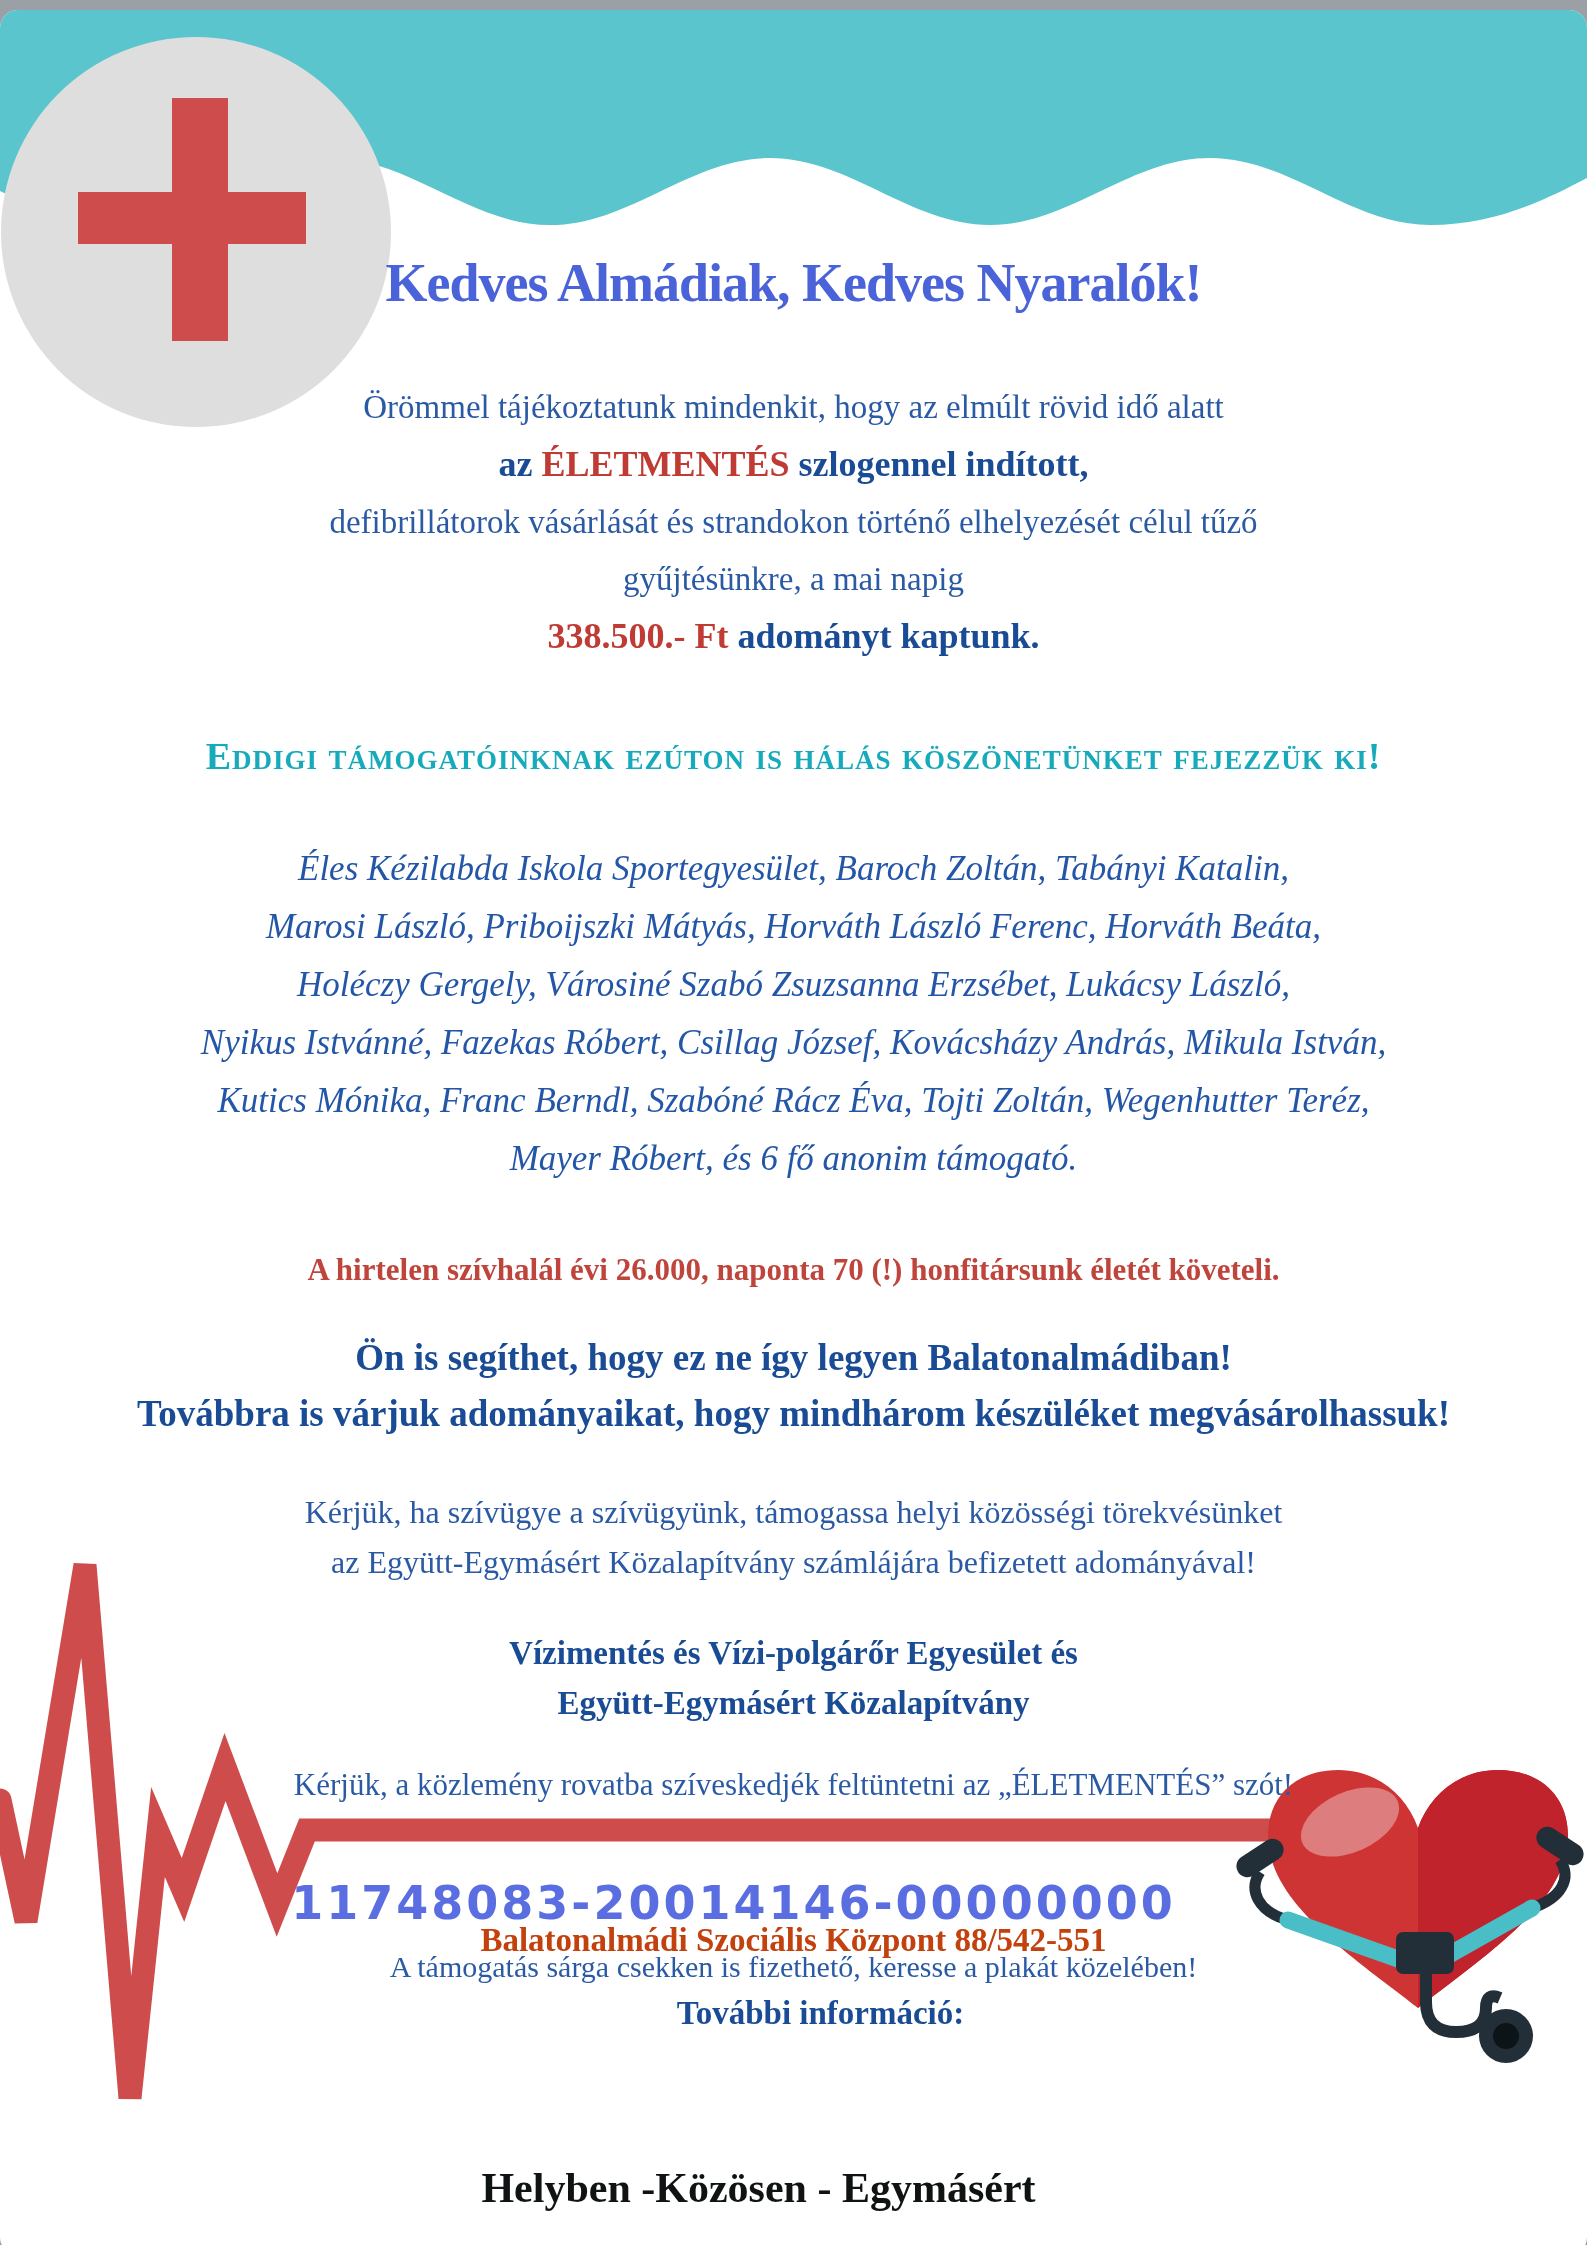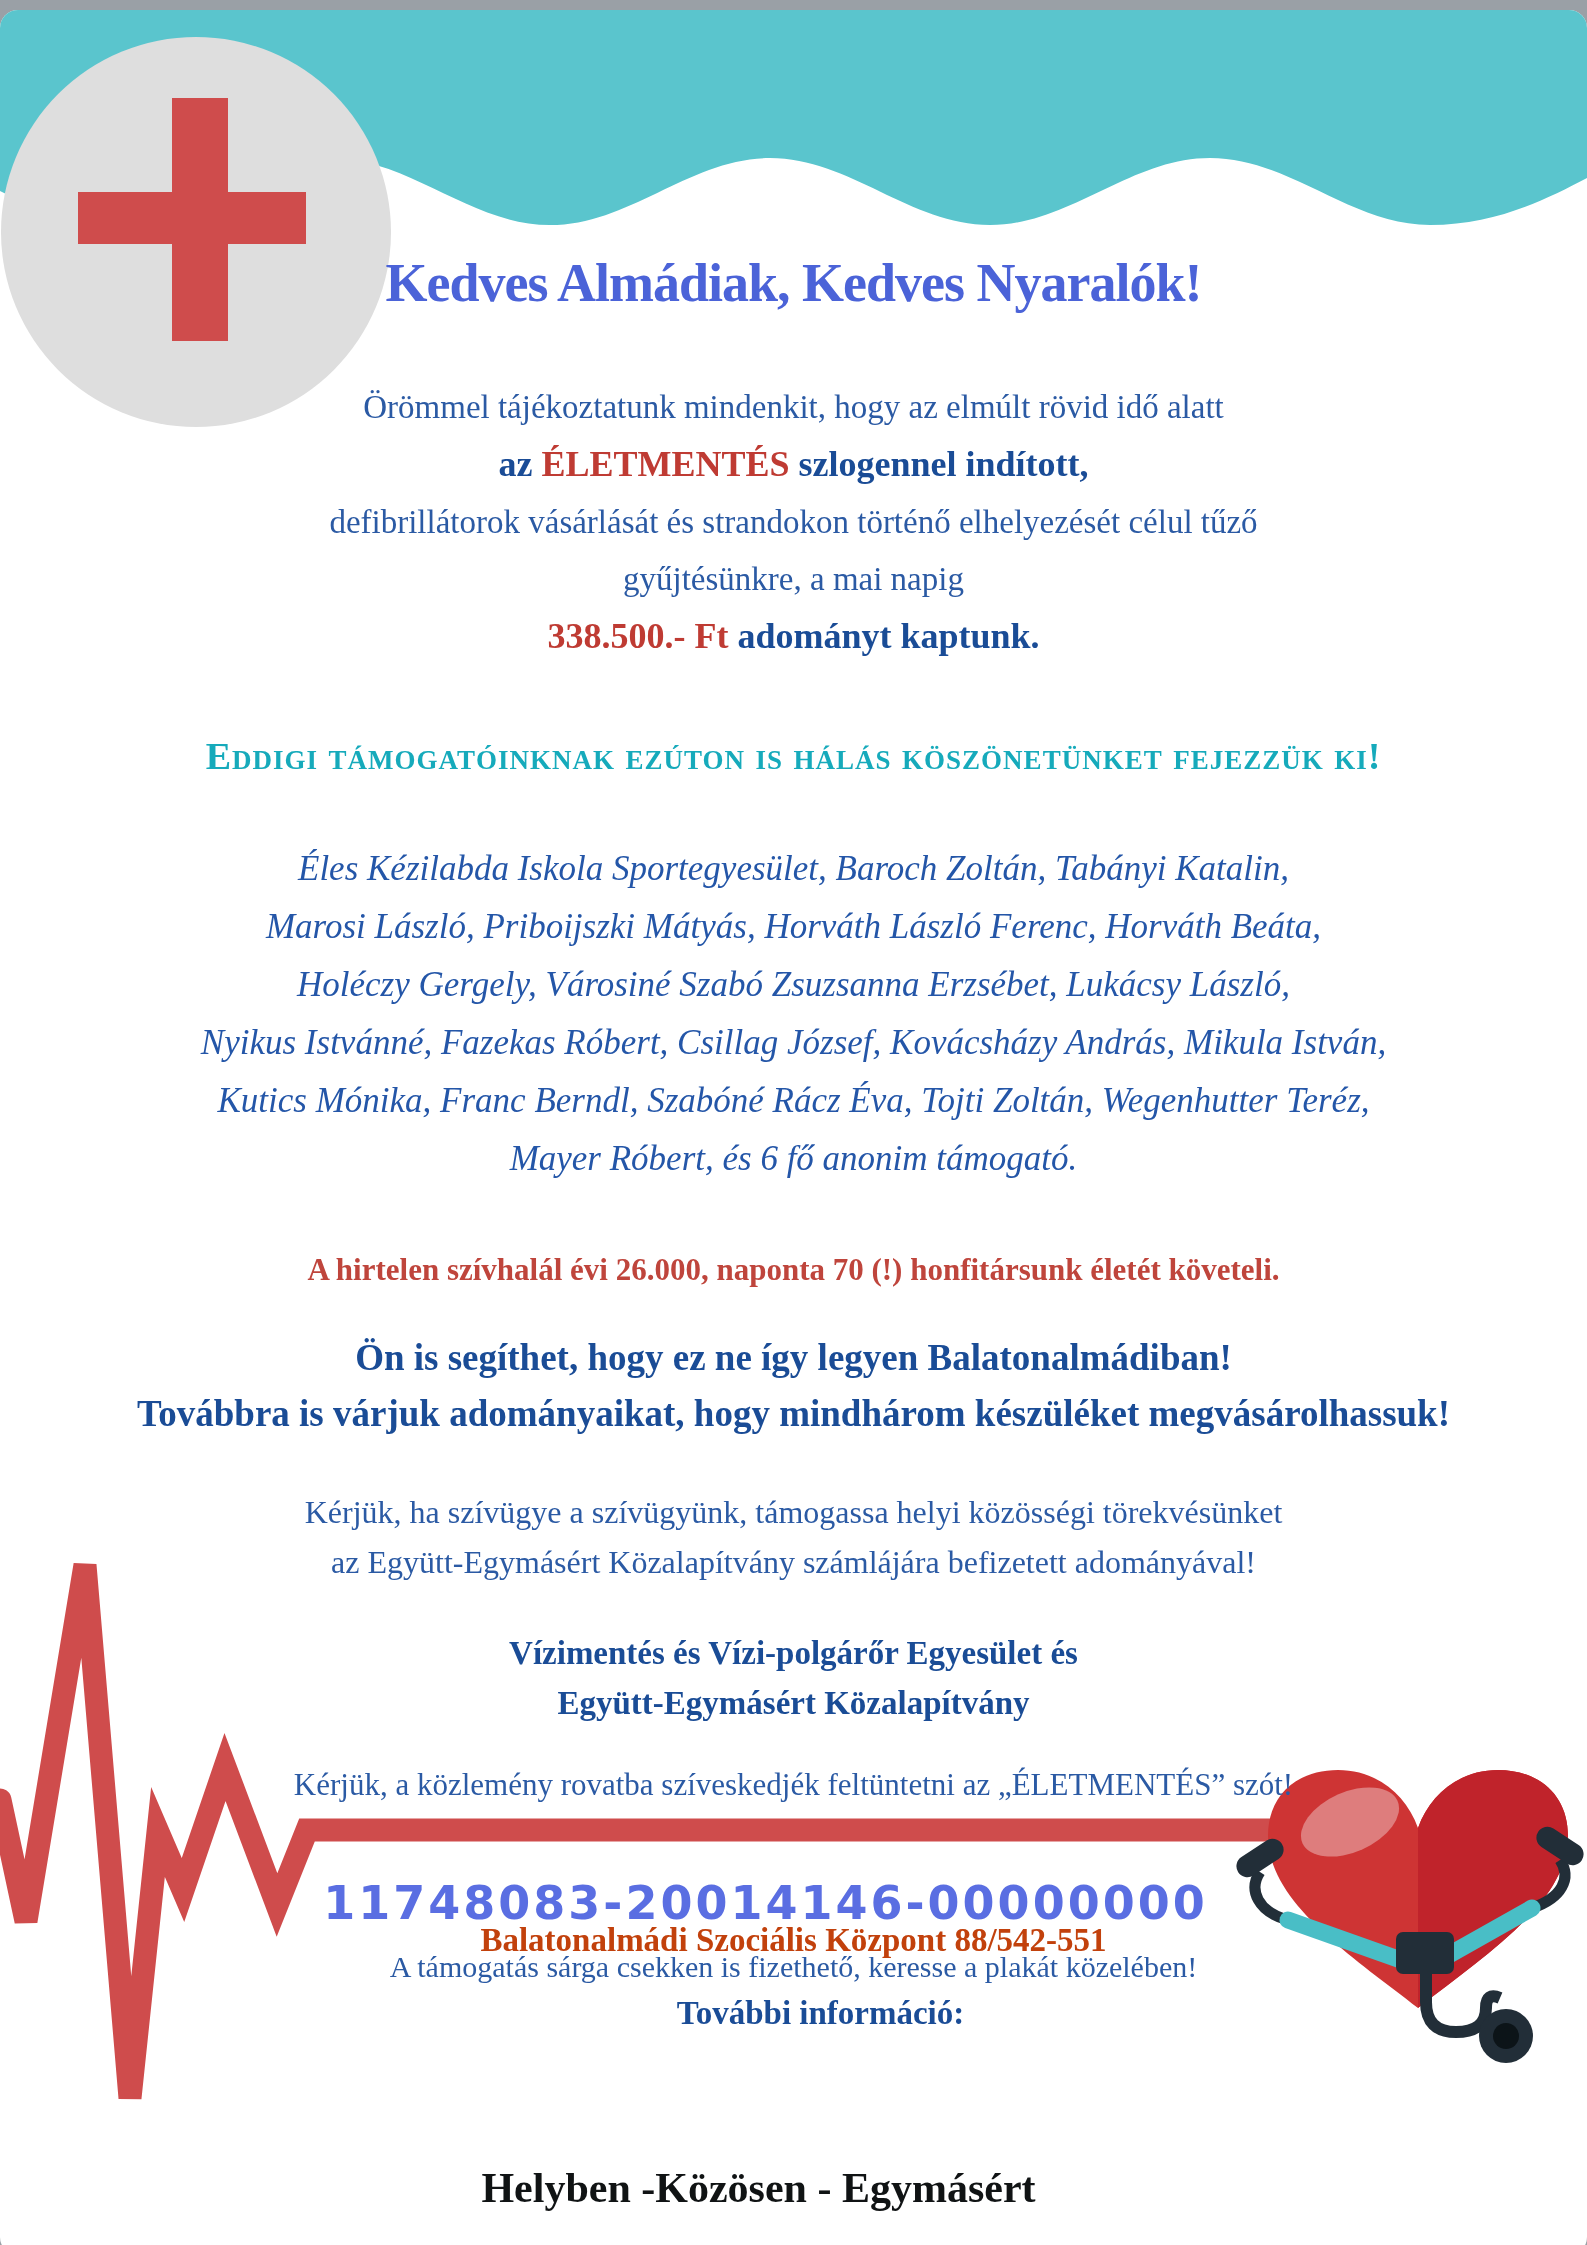--- a/index.html
+++ b/index.html
@@ -32,21 +32,21 @@
   .supporters{top:830px;font-size:35px;font-style:italic;color:#2456a8;line-height:58px;}
   .warning{top:1234px;font-size:31px;font-weight:bold;color:#bf453c;line-height:52px;}
   .appeal{top:1320px;font-size:37px;font-weight:bold;color:#1a4c96;line-height:56px;}
   .request{top:1477px;font-size:32px;color:#2b5aa4;line-height:50px;}
   .orgs{top:1618px;font-size:33px;font-weight:bold;color:#1a4c96;line-height:50px;}
   .transfer{top:1752px;font-size:31px;color:#2b5aa4;line-height:46px;}
   .account{
     top:1862px;width:1467px;
     font-family:"DejaVu Sans", sans-serif;
     font-size:46px;font-weight:bold;letter-spacing:3px;
-    color:#5a6ee2;line-height:62px;padding-left:32px;
+    color:#5a6ee2;line-height:62px;
   }
   .payment{top:1934px;font-size:30px;color:#2b5aa4;line-height:46px;}
   .moreinfo{top:1981px;font-size:33px;font-weight:bold;color:#1a4c96;line-height:44px;padding-left:27px;}
   .contact{top:1906px;font-size:33px;font-weight:bold;color:#c2410c;line-height:48px;}
   .footer{
     top:2148px;font-size:42px;font-weight:bold;color:#101314;line-height:60px;
     transform:translateX(-35px);
   }
 
   .wave-top{position:absolute;top:0;left:0;}

